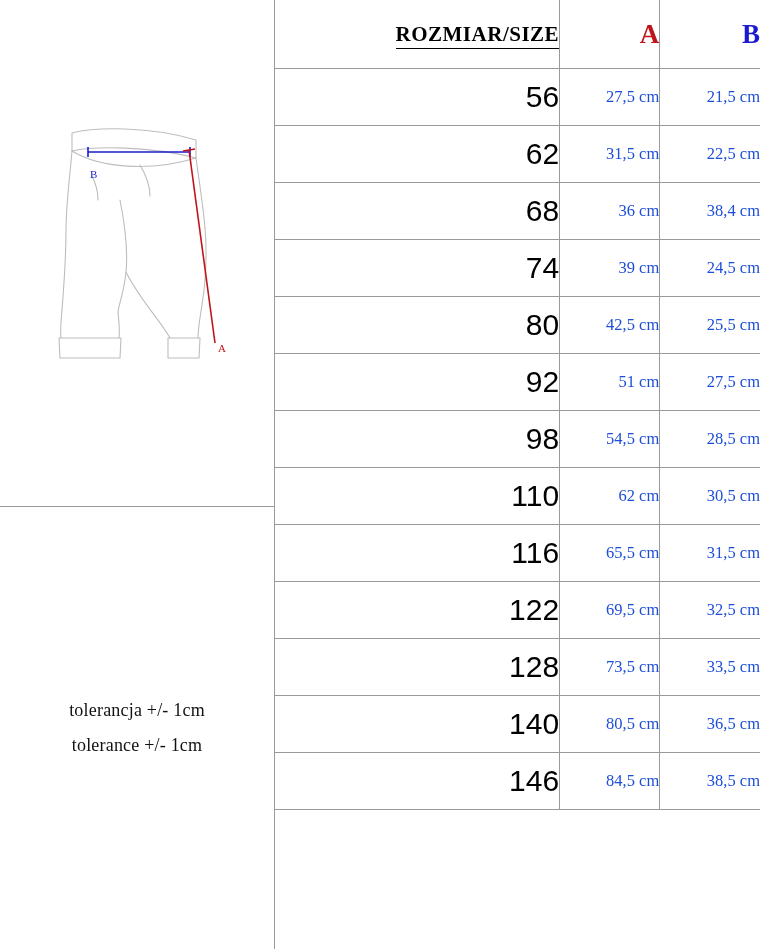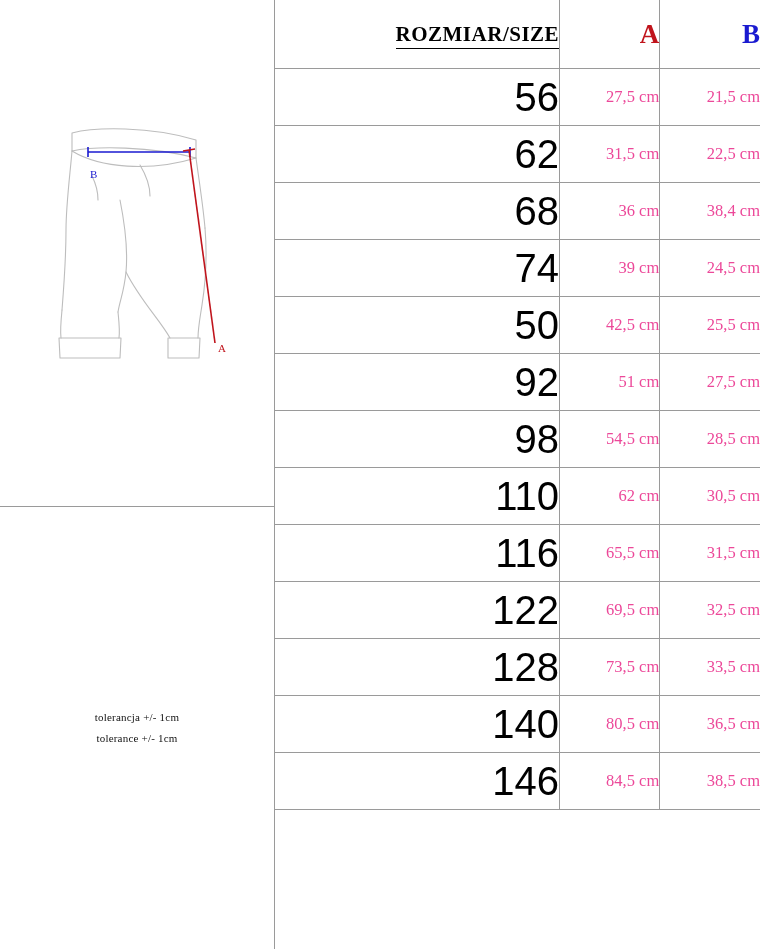--- a/index.html
+++ b/index.html
@@ -57,21 +57,21 @@
     position: relative;
     height: 442px;
     box-sizing: border-box;
     display: flex;
     flex-direction: column;
     justify-content: center;
     align-items: center;
   }
   .tolerance-line {
     font-family: "Liberation Serif", serif;
-    font-size: 11px;
+    font-size: 18px;
     color: #111;
     letter-spacing: .2px;
     line-height: 1.95;
     text-align: center;
   }
 
   
   table.size-table {
     border-collapse: collapse;
     width: 100%;
@@ -115,28 +115,28 @@
     font-size: 27px;
     font-weight: 700;
     color: #1a1ad0;
   }
 
   .data-row td {
     height: 56px;
   }
   .cell-size {
     font-family: "Liberation Sans", sans-serif;
-    font-size: 40px;
+    font-size: 30px;
     font-weight: 400;
     color: #000;
   }
   .cell-meas {
     font-family: "Liberation Serif", serif;
     font-size: 16.5px;
-    color: #ec4899;
+    color: #1d4ed8;
   }
 
   
   table.size-table tr:last-child td {
     border-bottom: 1px solid #9a9a9a;
   }
 
   .illus-label {
     font-family: "Liberation Serif", serif;
     font-size: 11px;
@@ -227,21 +227,21 @@
               <td class="cell-size">68</td>
               <td class="cell-meas">36 cm</td>
               <td class="cell-meas">38,4 cm</td>
             </tr>
             <tr class="data-row">
               <td class="cell-size">74</td>
               <td class="cell-meas">39 cm</td>
               <td class="cell-meas">24,5 cm</td>
             </tr>
             <tr class="data-row">
-              <td class="cell-size">50</td>
+              <td class="cell-size">80</td>
               <td class="cell-meas">42,5 cm</td>
               <td class="cell-meas">25,5 cm</td>
             </tr>
             <tr class="data-row">
               <td class="cell-size">92</td>
               <td class="cell-meas">51 cm</td>
               <td class="cell-meas">27,5 cm</td>
             </tr>
             <tr class="data-row">
               <td class="cell-size">98</td>

